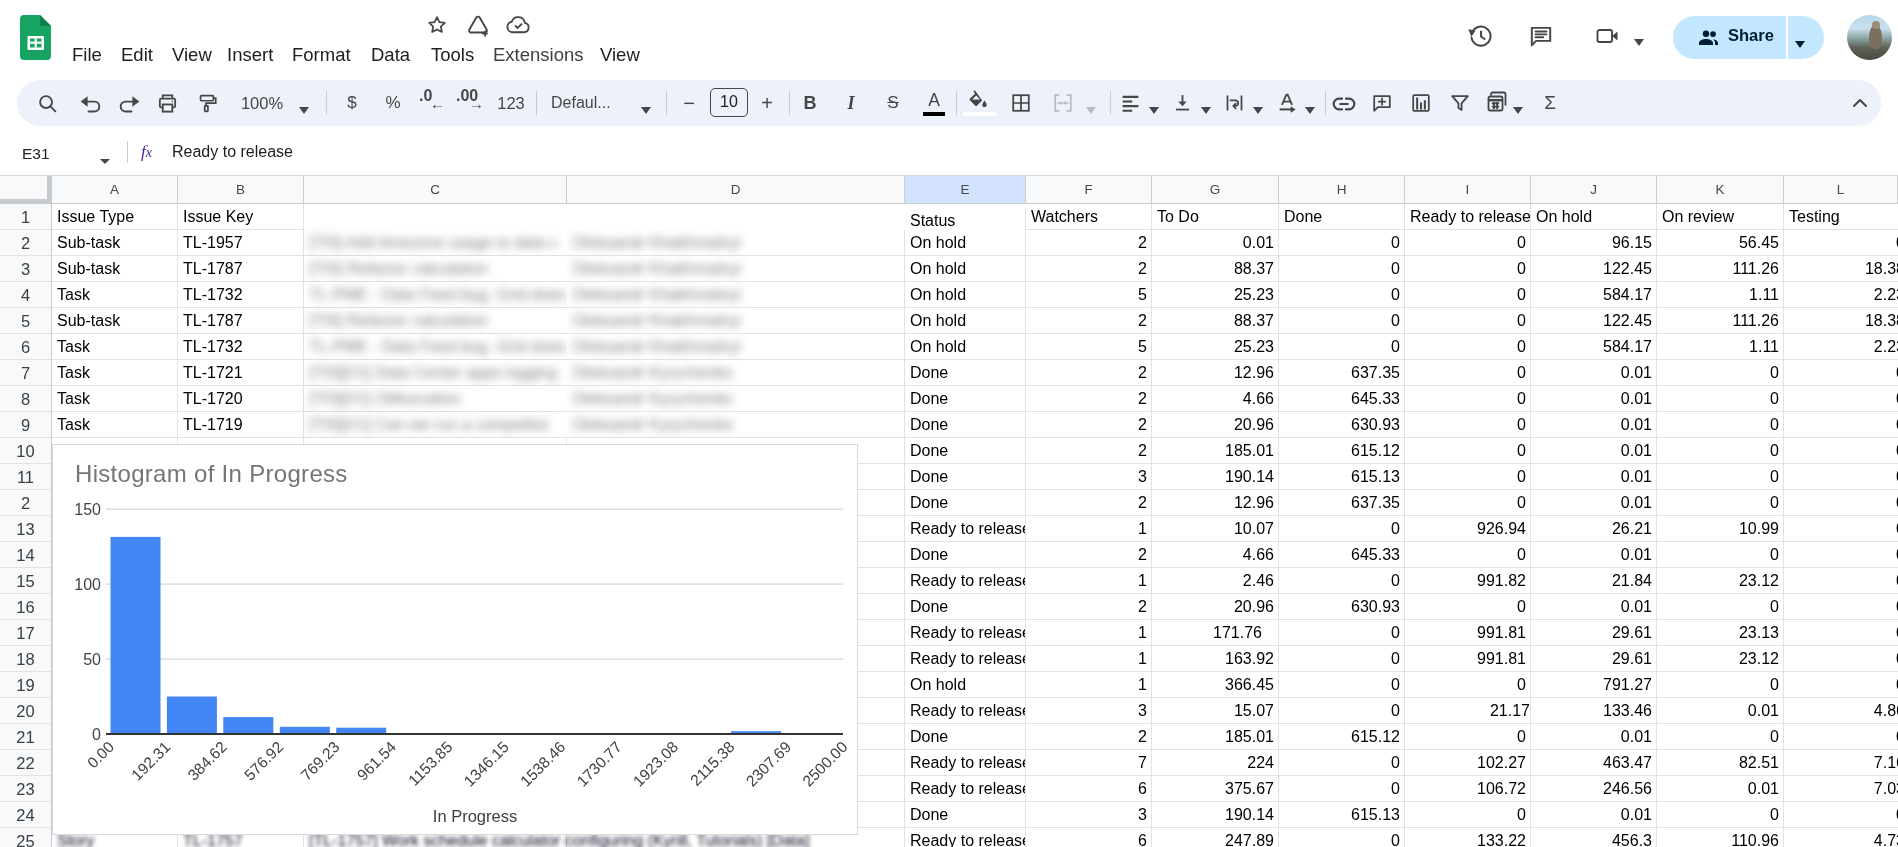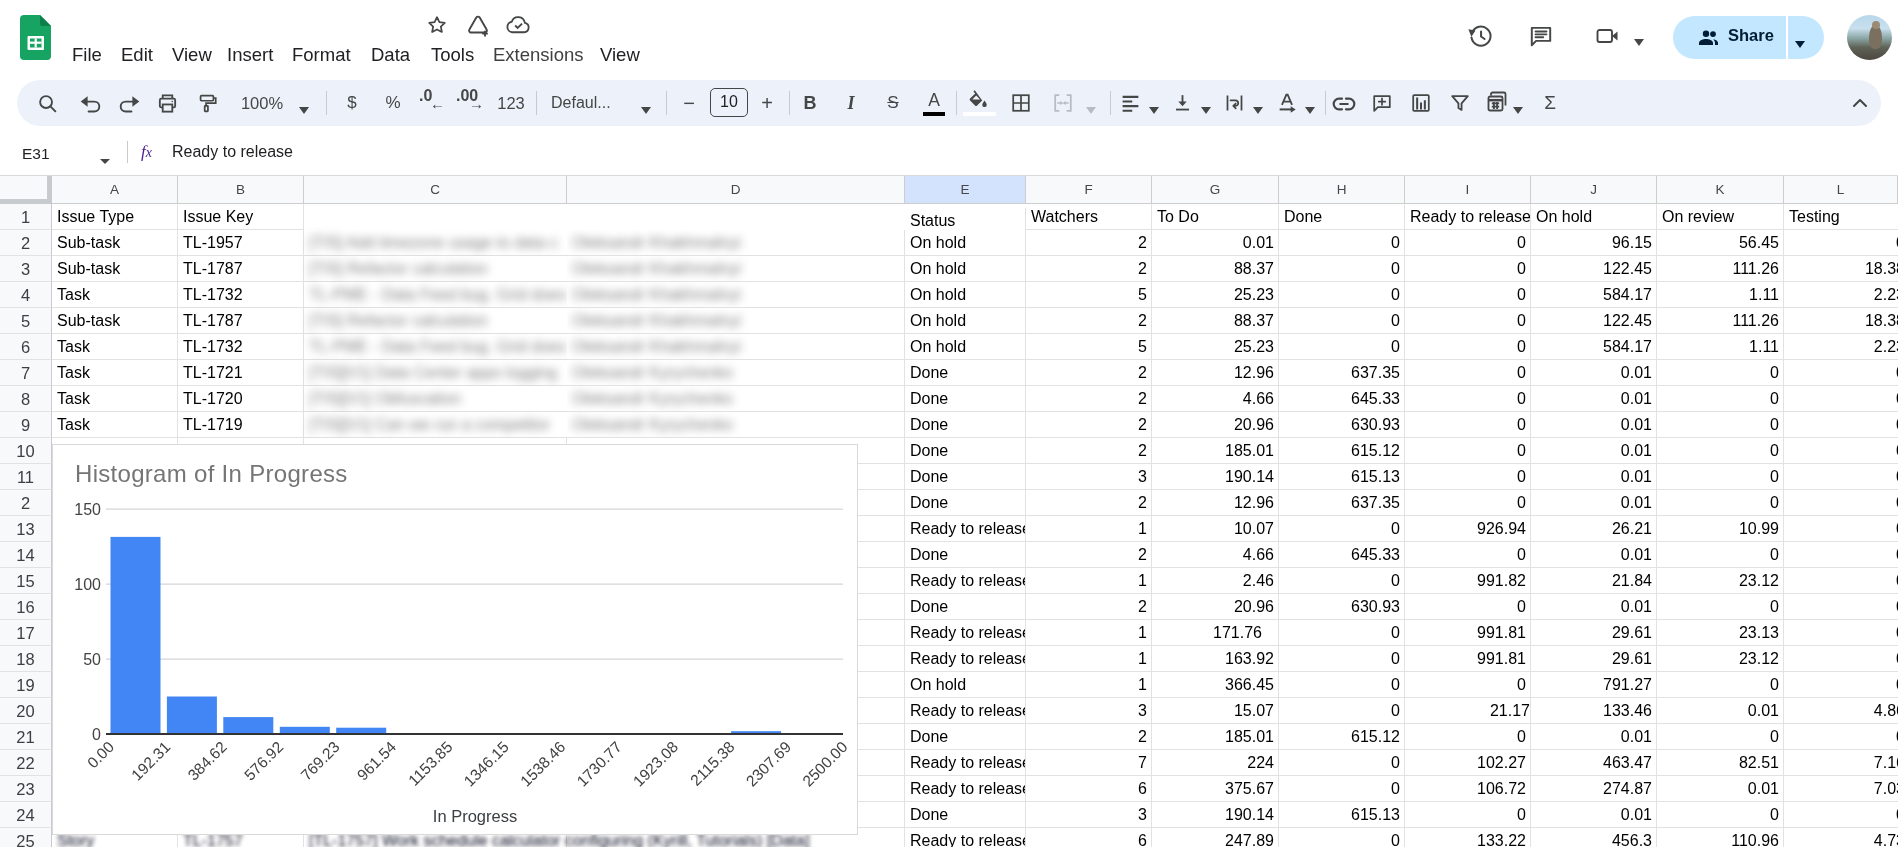--- a/index.html
+++ b/index.html
@@ -529,21 +529,21 @@
 <div style="left:1784px;top:750px;width:126px;height:26px;position:absolute;box-sizing:border-box;border-right:1px solid #e2e2e2;border-bottom:1px solid #e2e2e2;background:#fff;line-height:26px;font-size:16px;color:#000;text-align:right;padding-right:4px;white-space:nowrap;overflow:hidden;">7.16</div>
 <div style="left:52px;top:776px;width:126px;height:26px;position:absolute;box-sizing:border-box;border-right:1px solid #e2e2e2;border-bottom:1px solid #e2e2e2;background:#fff;line-height:26px;font-size:16px;color:#000;text-align:left;padding-left:5px;white-space:nowrap;overflow:hidden;"></div>
 <div style="left:178px;top:776px;width:126px;height:26px;position:absolute;box-sizing:border-box;border-right:1px solid #e2e2e2;border-bottom:1px solid #e2e2e2;background:#fff;line-height:26px;font-size:16px;color:#000;text-align:left;padding-left:5px;white-space:nowrap;overflow:hidden;"></div>
 <div style="left:304px;top:776px;width:263px;height:26px;position:absolute;box-sizing:border-box;border-right:1px solid #e2e2e2;border-bottom:1px solid #e2e2e2;background:#fff;line-height:26px;font-size:16px;color:#000;text-align:left;padding-left:5px;white-space:nowrap;overflow:hidden;"></div>
 <div style="left:567px;top:776px;width:338px;height:26px;position:absolute;box-sizing:border-box;border-right:1px solid #e2e2e2;border-bottom:1px solid #e2e2e2;background:#fff;line-height:26px;font-size:16px;color:#000;text-align:left;padding-left:5px;white-space:nowrap;overflow:hidden;"></div>
 <div style="left:905px;top:776px;width:121px;height:26px;position:absolute;box-sizing:border-box;border-right:1px solid #e2e2e2;border-bottom:1px solid #e2e2e2;background:#fff;line-height:26px;font-size:16px;color:#000;text-align:left;padding-left:5px;white-space:nowrap;overflow:hidden;">Ready to release</div>
 <div style="left:1026px;top:776px;width:126px;height:26px;position:absolute;box-sizing:border-box;border-right:1px solid #e2e2e2;border-bottom:1px solid #e2e2e2;background:#fff;line-height:26px;font-size:16px;color:#000;text-align:right;padding-right:4px;white-space:nowrap;overflow:hidden;">6</div>
 <div style="left:1152px;top:776px;width:127px;height:26px;position:absolute;box-sizing:border-box;border-right:1px solid #e2e2e2;border-bottom:1px solid #e2e2e2;background:#fff;line-height:26px;font-size:16px;color:#000;text-align:right;padding-right:4px;white-space:nowrap;overflow:hidden;">375.67</div>
 <div style="left:1279px;top:776px;width:126px;height:26px;position:absolute;box-sizing:border-box;border-right:1px solid #e2e2e2;border-bottom:1px solid #e2e2e2;background:#fff;line-height:26px;font-size:16px;color:#000;text-align:right;padding-right:4px;white-space:nowrap;overflow:hidden;">0</div>
 <div style="left:1405px;top:776px;width:126px;height:26px;position:absolute;box-sizing:border-box;border-right:1px solid #e2e2e2;border-bottom:1px solid #e2e2e2;background:#fff;line-height:26px;font-size:16px;color:#000;text-align:right;padding-right:4px;white-space:nowrap;overflow:hidden;">106.72</div>
-<div style="left:1531px;top:776px;width:126px;height:26px;position:absolute;box-sizing:border-box;border-right:1px solid #e2e2e2;border-bottom:1px solid #e2e2e2;background:#fff;line-height:26px;font-size:16px;color:#000;text-align:right;padding-right:4px;white-space:nowrap;overflow:hidden;">274.87</div>
+<div style="left:1531px;top:776px;width:126px;height:26px;position:absolute;box-sizing:border-box;border-right:1px solid #e2e2e2;border-bottom:1px solid #e2e2e2;background:#fff;line-height:26px;font-size:16px;color:#000;text-align:right;padding-right:4px;white-space:nowrap;overflow:hidden;">246.56</div>
 <div style="left:1657px;top:776px;width:127px;height:26px;position:absolute;box-sizing:border-box;border-right:1px solid #e2e2e2;border-bottom:1px solid #e2e2e2;background:#fff;line-height:26px;font-size:16px;color:#000;text-align:right;padding-right:4px;white-space:nowrap;overflow:hidden;">0.01</div>
 <div style="left:1784px;top:776px;width:126px;height:26px;position:absolute;box-sizing:border-box;border-right:1px solid #e2e2e2;border-bottom:1px solid #e2e2e2;background:#fff;line-height:26px;font-size:16px;color:#000;text-align:right;padding-right:4px;white-space:nowrap;overflow:hidden;">7.03</div>
 <div style="left:52px;top:802px;width:126px;height:26px;position:absolute;box-sizing:border-box;border-right:1px solid #e2e2e2;border-bottom:1px solid #e2e2e2;background:#fff;line-height:26px;font-size:16px;color:#000;text-align:left;padding-left:5px;white-space:nowrap;overflow:hidden;"></div>
 <div style="left:178px;top:802px;width:126px;height:26px;position:absolute;box-sizing:border-box;border-right:1px solid #e2e2e2;border-bottom:1px solid #e2e2e2;background:#fff;line-height:26px;font-size:16px;color:#000;text-align:left;padding-left:5px;white-space:nowrap;overflow:hidden;"></div>
 <div style="left:304px;top:802px;width:263px;height:26px;position:absolute;box-sizing:border-box;border-right:1px solid #e2e2e2;border-bottom:1px solid #e2e2e2;background:#fff;line-height:26px;font-size:16px;color:#000;text-align:left;padding-left:5px;white-space:nowrap;overflow:hidden;"></div>
 <div style="left:567px;top:802px;width:338px;height:26px;position:absolute;box-sizing:border-box;border-right:1px solid #e2e2e2;border-bottom:1px solid #e2e2e2;background:#fff;line-height:26px;font-size:16px;color:#000;text-align:left;padding-left:5px;white-space:nowrap;overflow:hidden;"></div>
 <div style="left:905px;top:802px;width:121px;height:26px;position:absolute;box-sizing:border-box;border-right:1px solid #e2e2e2;border-bottom:1px solid #e2e2e2;background:#fff;line-height:26px;font-size:16px;color:#000;text-align:left;padding-left:5px;white-space:nowrap;overflow:hidden;">Done</div>
 <div style="left:1026px;top:802px;width:126px;height:26px;position:absolute;box-sizing:border-box;border-right:1px solid #e2e2e2;border-bottom:1px solid #e2e2e2;background:#fff;line-height:26px;font-size:16px;color:#000;text-align:right;padding-right:4px;white-space:nowrap;overflow:hidden;">3</div>
 <div style="left:1152px;top:802px;width:127px;height:26px;position:absolute;box-sizing:border-box;border-right:1px solid #e2e2e2;border-bottom:1px solid #e2e2e2;background:#fff;line-height:26px;font-size:16px;color:#000;text-align:right;padding-right:4px;white-space:nowrap;overflow:hidden;">190.14</div>
 <div style="left:1279px;top:802px;width:126px;height:26px;position:absolute;box-sizing:border-box;border-right:1px solid #e2e2e2;border-bottom:1px solid #e2e2e2;background:#fff;line-height:26px;font-size:16px;color:#000;text-align:right;padding-right:4px;white-space:nowrap;overflow:hidden;">615.13</div>

